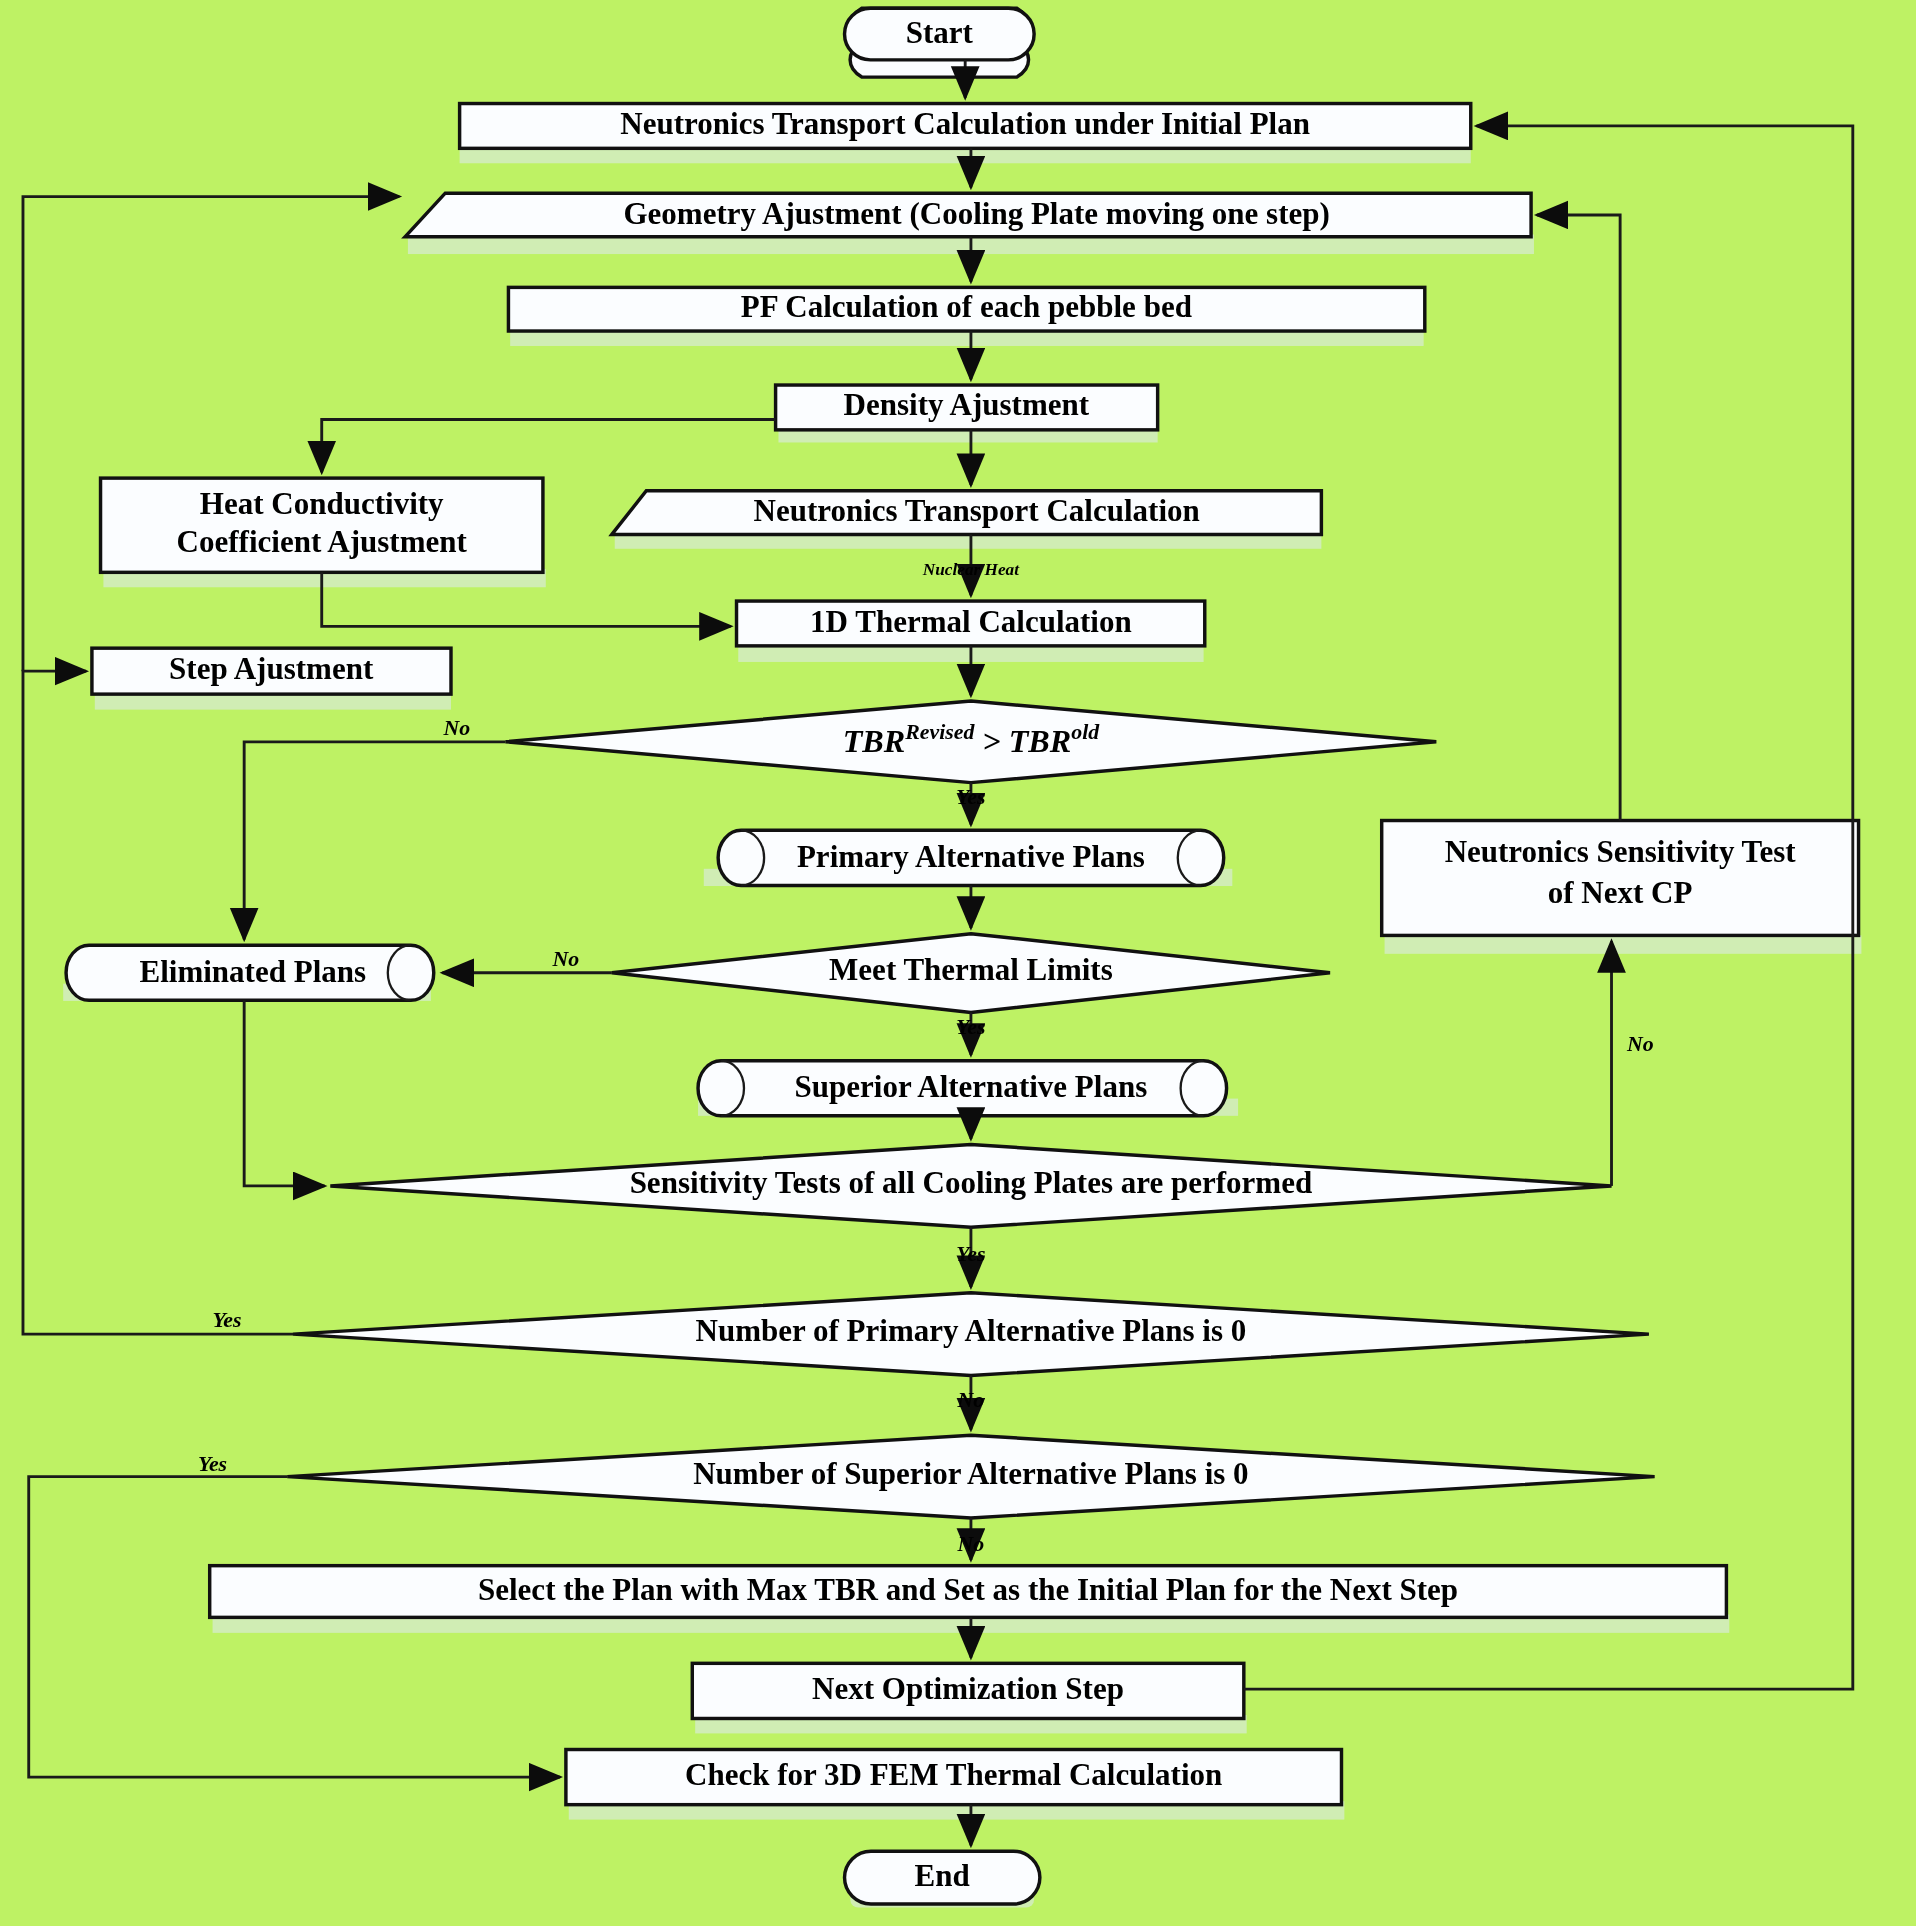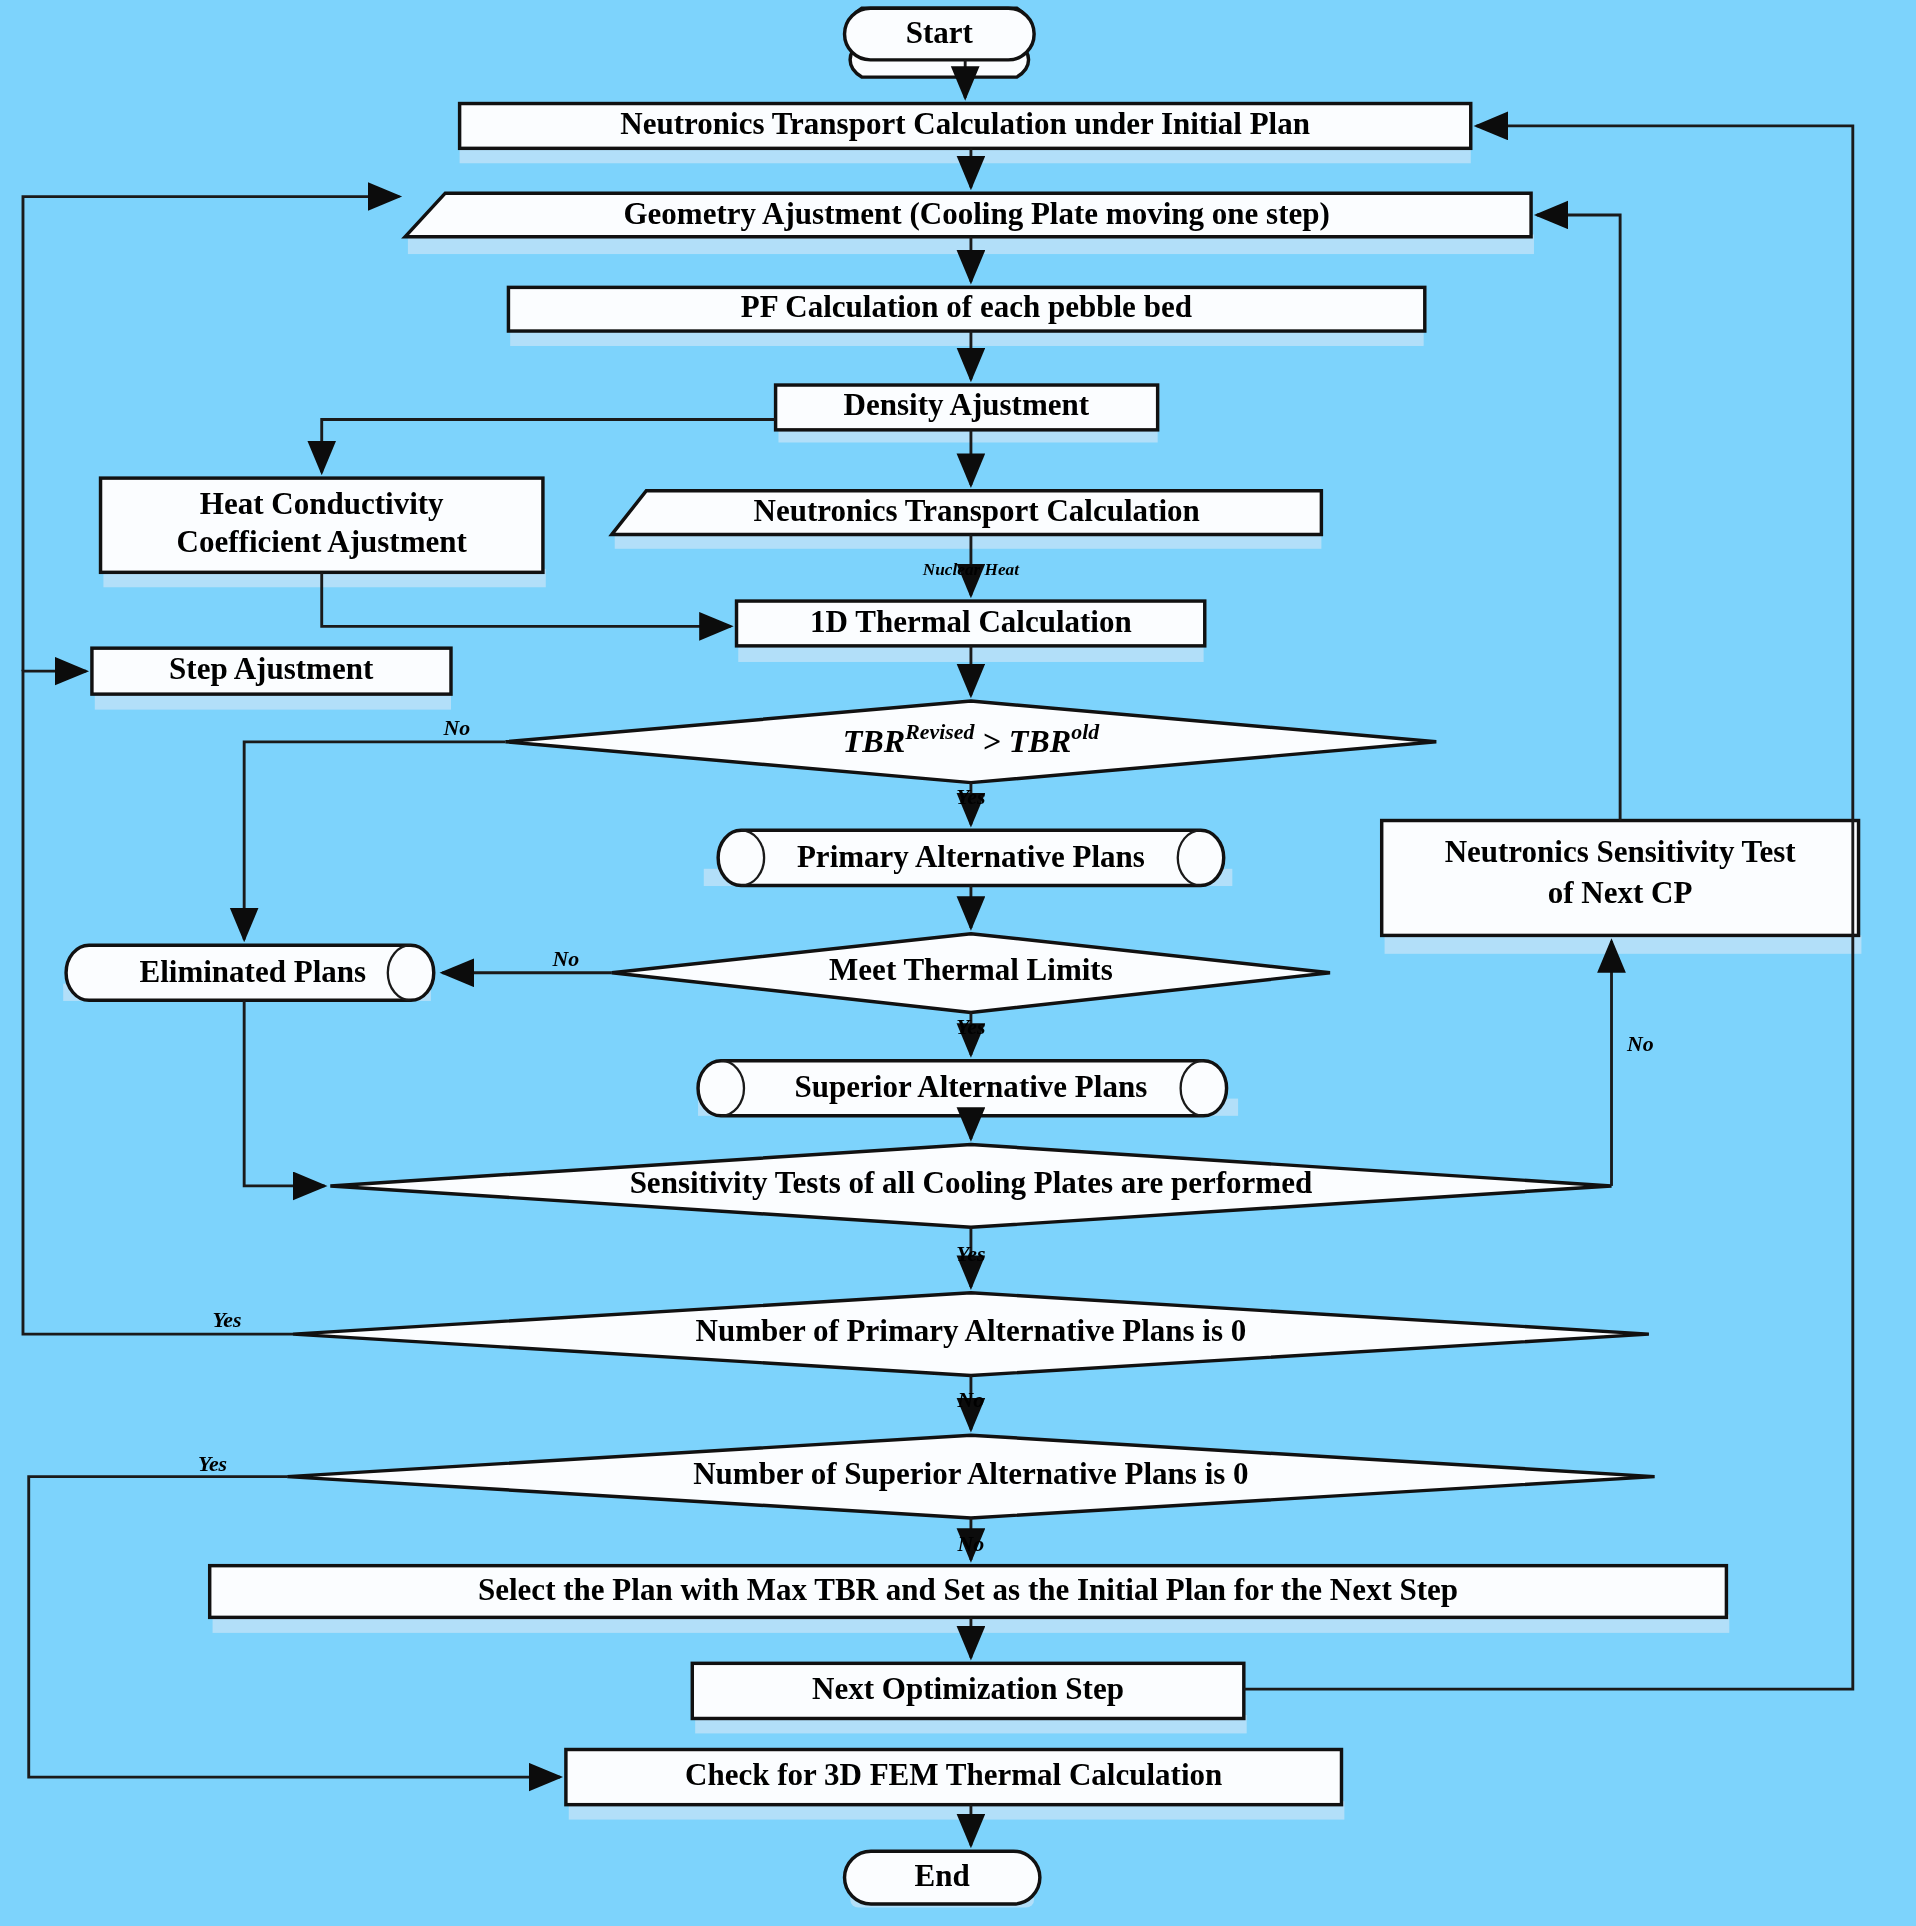--- a/index.html
+++ b/index.html
@@ -1,17 +1,17 @@
 <!DOCTYPE html>
 <html style="font-size:9.2px"><head>
 <meta charset="utf-8">
 <style>
   html,body{margin:0;padding:0;background:#ffffff;}
   body{font-family:"Liberation Serif", serif;}
-  #wrap{position:relative;width:1916px;height:1926px;background:#7dd3fc;overflow:hidden;}
+  #wrap{position:relative;width:1916px;height:1926px;background:#bef264;overflow:hidden;}
   svg{position:absolute;top:0;left:0;width:1916px;height:1926px;}
   .shp-dark{fill:#fbfdff;stroke:#111111;stroke-width:6;}
   .edge{fill:none;stroke:#1a1a1a;stroke-width:5;}
   .edge-thin{fill:none;stroke:#1a1a1a;stroke-width:4;}
   .ahead{fill:#0c0c0c;}
   .lbl{font-family:"Liberation Serif", serif;fill:#000;text-anchor:middle;dominant-baseline:middle;font-weight:700;}
   .t52{font-size:54px;}
   .yn{font-family:"Liberation Serif", serif;fill:#000;text-anchor:middle;font-style:italic;font-weight:700;font-size:38px;}
   .nh{font-family:"Liberation Serif", serif;fill:#000;text-anchor:middle;font-style:italic;font-weight:700;font-size:30px;}
   .frm{font-family:"Liberation Serif", serif;fill:#000;text-anchor:middle;font-style:italic;font-weight:700;font-size:56px;}

